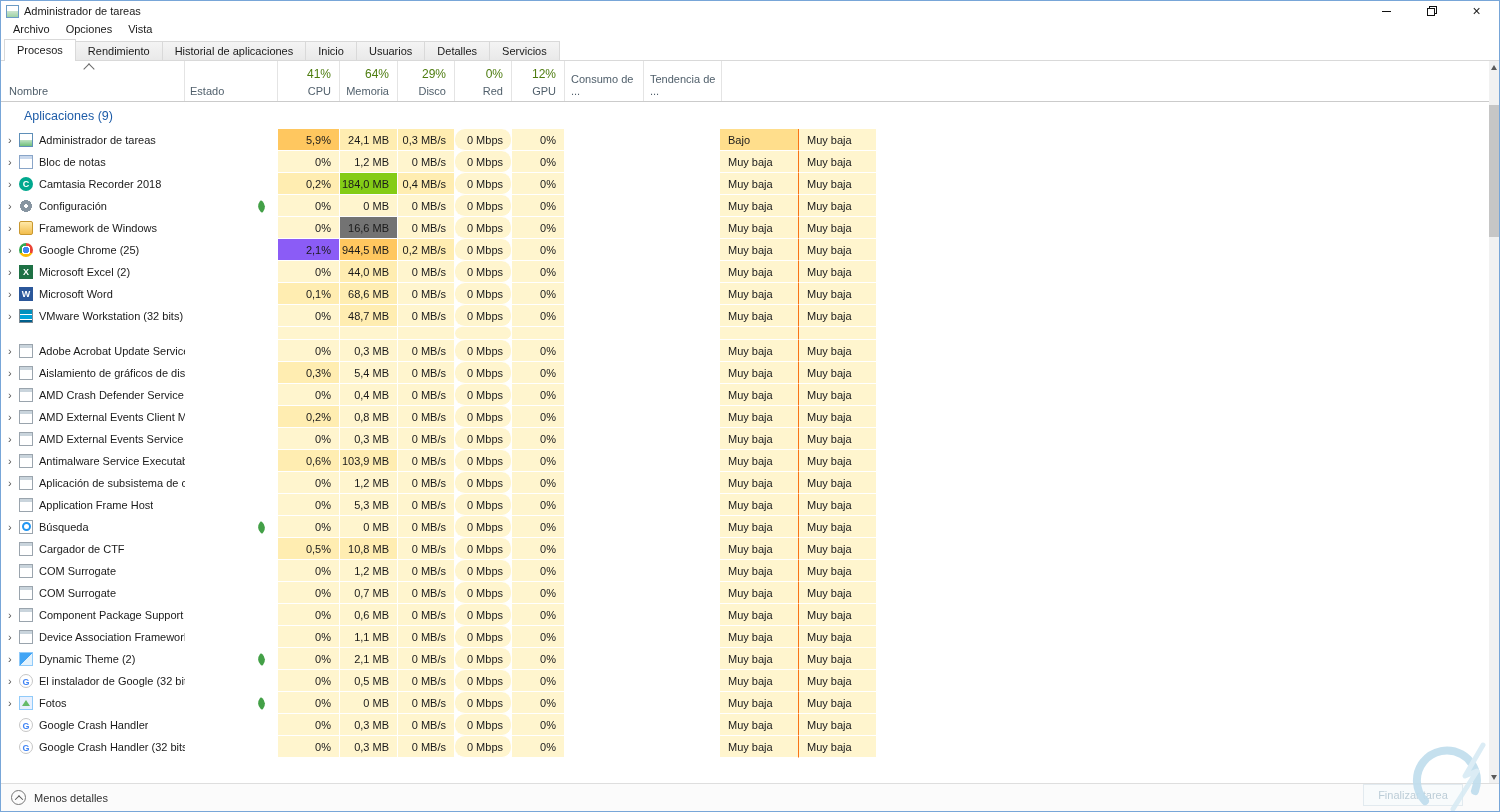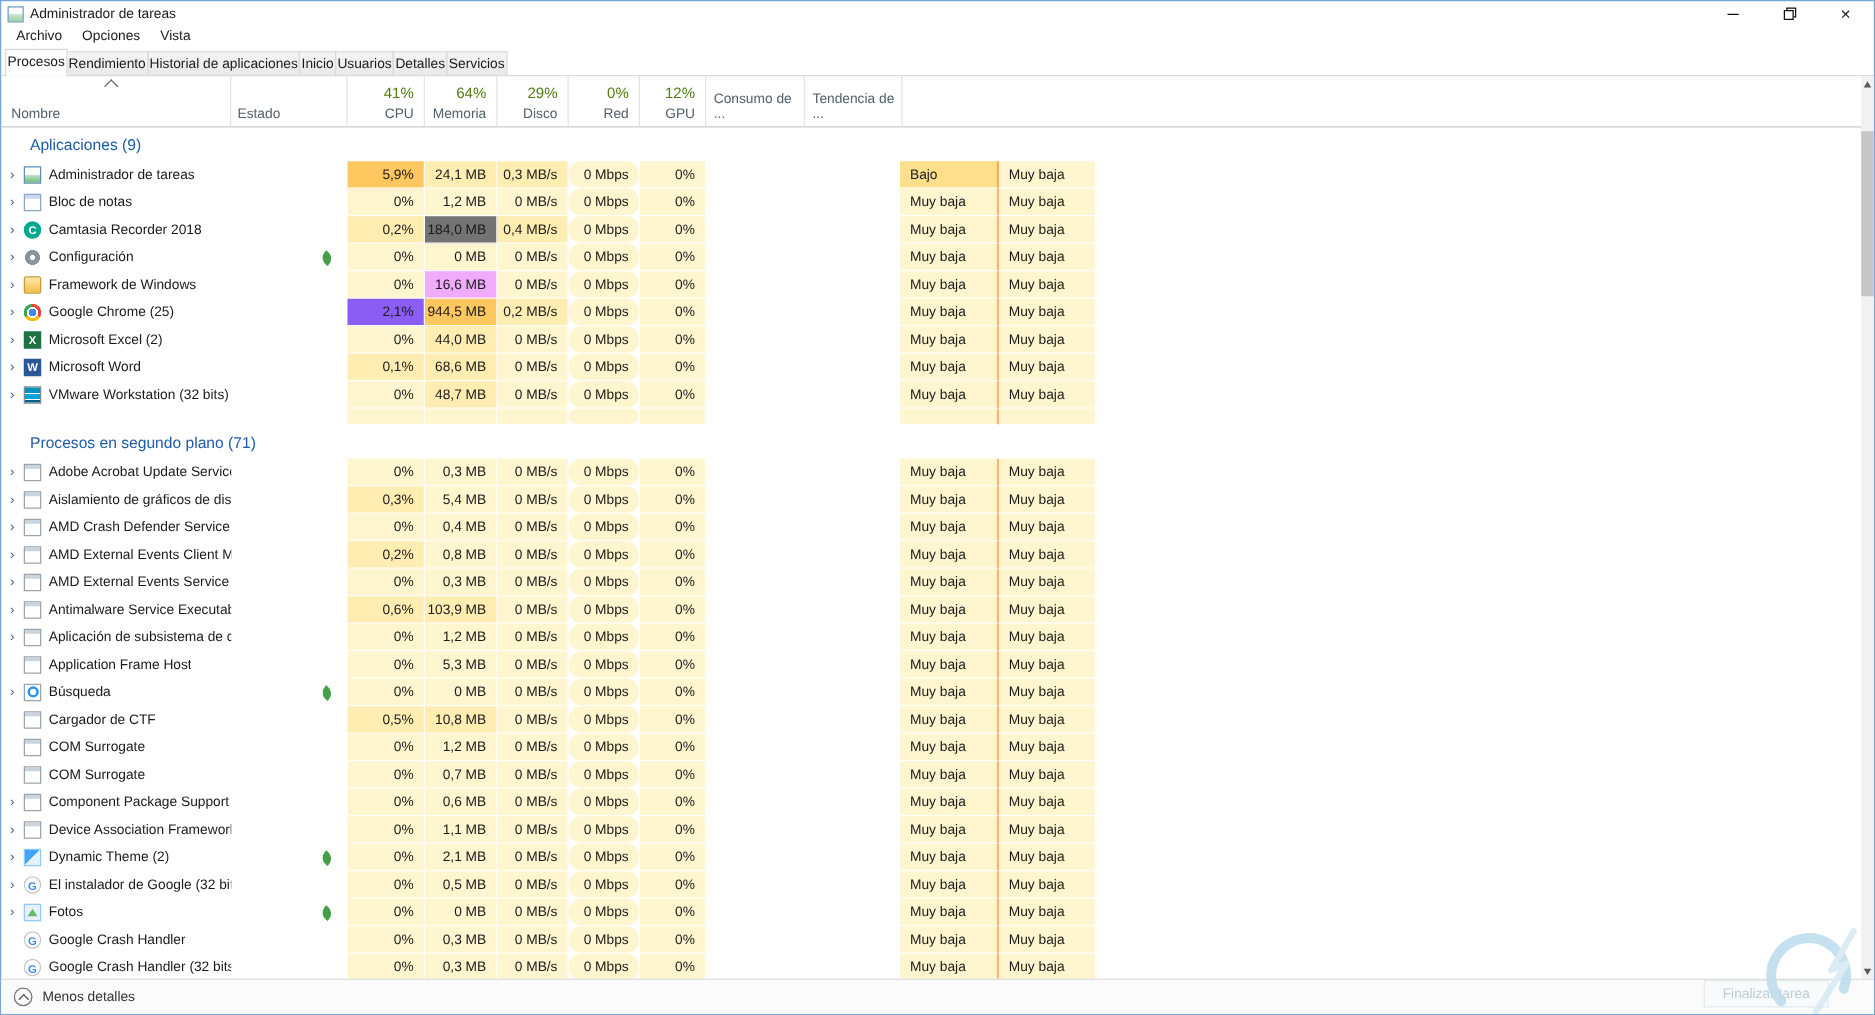--- a/index.html
+++ b/index.html
@@ -19,21 +19,21 @@
   .glyph-restore::after{content:"";position:absolute;right:0;top:0;width:6px;height:6px;border:1px solid #111;}
   .glyph-restore::before{content:"";position:absolute;left:0;bottom:0;width:6px;height:6px;border:1px solid #111;background:#fff;z-index:1;}
   .ctl.close{font-size:14px;line-height:20px;}
 
   
   .menubar{height:16px;display:flex;align-items:center;padding-left:4px;}
   .mitem{padding:0 8px;cursor:default;}
 
   
   .tabbar{height:23px;display:flex;align-items:flex-end;padding-left:3px;border-bottom:1px solid #d9d9d9;}
-  .tab{height:18px;line-height:18px;padding:0 1px;border:1px solid #d9d9d9;border-bottom:none;
+  .tab{height:18px;line-height:18px;padding:0 12px;border:1px solid #d9d9d9;border-bottom:none;
        background:linear-gradient(#f4f4f4,#e9e9e9);margin-right:-1px;position:relative;cursor:default;}
   .tab.active{height:21px;line-height:21px;background:#fff;z-index:2;margin-bottom:-1px;}
 
   
   .header-row{display:flex;height:40px;border-bottom:1px solid #cbcbcb;align-items:stretch;}
   .hcell{box-sizing:border-box;border-right:1px solid #e4e4e4;display:flex;flex-direction:column;justify-content:flex-end;padding-bottom:4px;position:relative;cursor:default;}
   .hlabel{color:#51606c;font-size:11px;}
   .hpct{color:#4d7c0f;font-size:12px;position:absolute;top:6px;right:8px;}
   .h-name{width:184px;padding-left:8px;}
   .h-estado{width:93px;padding-left:5px;}
@@ -211,21 +211,21 @@
         <div class="cell c-trend" style="background: rgb(255, 245, 206);">Muy baja</div>
       </div>
       <div class="prow">
         <div class="cell c-name">
           <span class="chev on"></span>
           <span class="ic ic-camtasia"></span>
           <span class="pname">Camtasia Recorder 2018</span>
         </div>
         <div class="cell c-estado"></div>
         <div class="cell c-cpu c-num" style="background: rgb(255, 237, 177);">0,2%</div>
-        <div class="cell c-mem c-num" style="background: #737373;">184,0 MB</div>
+        <div class="cell c-mem c-num" style="background: #84cc16;">184,0 MB</div>
         <div class="cell c-disk c-num" style="background: rgb(255, 237, 177);">0,4 MB/s</div>
         <div class="cell c-net c-num" style="background: rgb(255, 245, 206);">0 Mbps</div>
         <div class="cell c-gpu c-num" style="background: rgb(255, 245, 206);">0%</div>
         <div class="cell c-motor"></div>
         <div class="cell c-pow" style="background: rgb(255, 245, 206);">Muy baja</div>
         <div class="cell c-trend" style="background: rgb(255, 245, 206);">Muy baja</div>
       </div>
       <div class="prow">
         <div class="cell c-name">
           <span class="chev on"></span>
@@ -245,21 +245,21 @@
         <div class="cell c-trend" style="background: rgb(255, 245, 206);">Muy baja</div>
       </div>
       <div class="prow">
         <div class="cell c-name">
           <span class="chev on"></span>
           <span class="ic ic-explorer"></span>
           <span class="pname">Framework de Windows</span>
         </div>
         <div class="cell c-estado"></div>
         <div class="cell c-cpu c-num" style="background: rgb(255, 245, 206);">0%</div>
-        <div class="cell c-mem c-num" style="background: #f0abfc;">16,6 MB</div>
+        <div class="cell c-mem c-num" style="background: #737373;">16,6 MB</div>
         <div class="cell c-disk c-num" style="background: rgb(255, 245, 206);">0 MB/s</div>
         <div class="cell c-net c-num" style="background: rgb(255, 245, 206);">0 Mbps</div>
         <div class="cell c-gpu c-num" style="background: rgb(255, 245, 206);">0%</div>
         <div class="cell c-motor"></div>
         <div class="cell c-pow" style="background: rgb(255, 245, 206);">Muy baja</div>
         <div class="cell c-trend" style="background: rgb(255, 245, 206);">Muy baja</div>
       </div>
       <div class="prow">
         <div class="cell c-name">
           <span class="chev on"></span>
@@ -329,21 +329,20 @@
         <div class="cell c-estado"></div>
         <div class="cell c-cpu c-num" style="background: rgb(255, 245, 206);"></div>
         <div class="cell c-mem c-num" style="background: rgb(255, 245, 206);"></div>
         <div class="cell c-disk c-num" style="background: rgb(255, 245, 206);"></div>
         <div class="cell c-net c-num" style="background: rgb(255, 245, 206);"></div>
         <div class="cell c-gpu c-num" style="background: rgb(255, 245, 206);"></div>
         <div class="cell c-motor"></div>
         <div class="cell c-pow" style="background: rgb(255, 245, 206);"></div>
         <div class="cell c-trend" style="background: rgb(255, 245, 206);"></div>
       </div>
-      <div class="section-row" style="color: rgb(30, 92, 168);">Procesos en segundo plano (71)</div>
       <div class="prow">
         <div class="cell c-name">
           <span class="chev on"></span>
           <span class="ic ic-winsvc"></span>
           <span class="pname">Adobe Acrobat Update Service (...</span>
         </div>
         <div class="cell c-estado"></div>
         <div class="cell c-cpu c-num" style="background: rgb(255, 245, 206);">0%</div>
         <div class="cell c-mem c-num" style="background: rgb(255, 245, 206);">0,3 MB</div>
         <div class="cell c-disk c-num" style="background: rgb(255, 245, 206);">0 MB/s</div>

